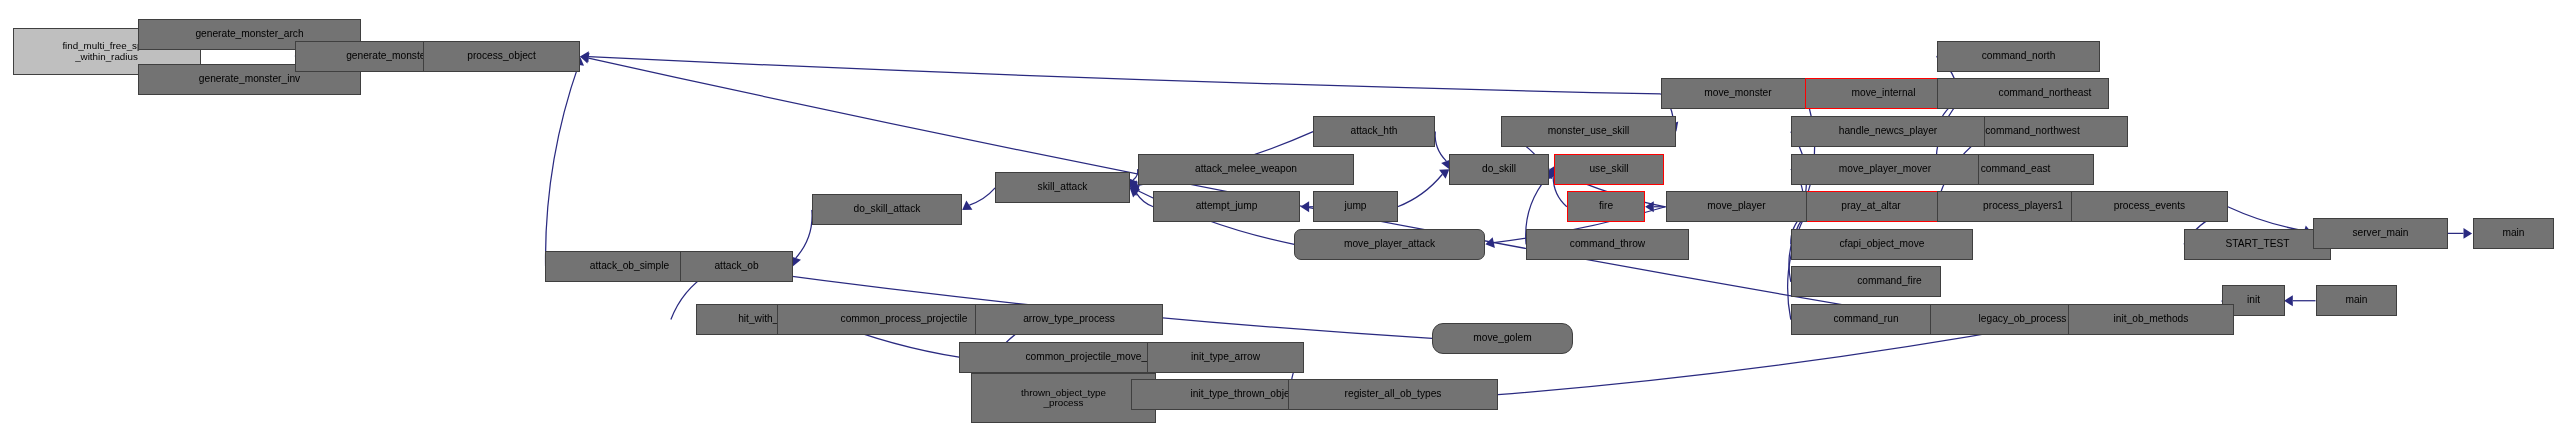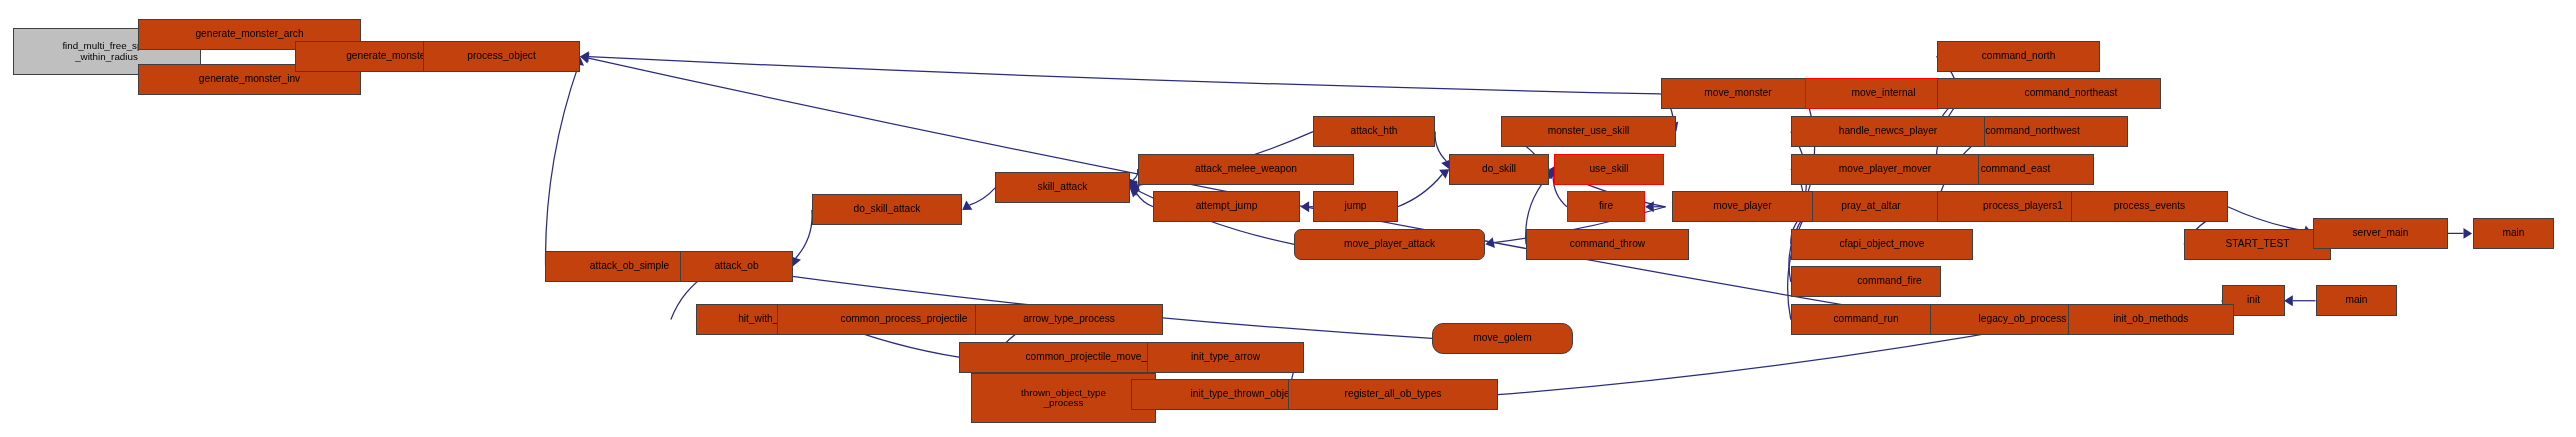--- a/index.html
+++ b/index.html
@@ -9,21 +9,21 @@
     height:437px;
     background:#ffffff;
     font-family:"Liberation Sans", sans-serif;
     overflow:hidden;
   }
   #edges{position:absolute;left:0;top:0;width:2576px;height:437px;}
   .node{
     position:absolute;
     box-sizing:border-box;
     border:0.8px solid #3f3f3f;
-    background:#c2410c;
+    background:#737373;
     color:#000000;
     font-size:10.2px;
     line-height:1.05;
     display:flex;
     align-items:center;
     justify-content:center;
     text-align:center;
     white-space:pre-line;
     z-index:3;
   }
@@ -158,39 +158,39 @@
   <div id="nodes">
       <div class="node current" style="left: 12.5px; top: 28px; width: 188px; height: 47px; font-size: 9.8px;">find_multi_free_spot
 _within_radius</div>
       <div class="node" style="left: 138px; top: 19px; width: 223px; height: 31px; font-size: 10.2px;">generate_monster_arch</div>
       <div class="node" style="left: 138px; top: 64px; width: 223px; height: 31px; font-size: 10.2px;">generate_monster_inv</div>
       <div class="node" style="left: 295px; top: 41px; width: 185px; height: 31px; font-size: 10.2px;">generate_monster</div>
       <div class="node" style="left: 423px; top: 41px; width: 157px; height: 31px; font-size: 10.2px;">process_object</div>
       <div class="node" style="left: 1661px; top: 78px; width: 154px; height: 31px; font-size: 10.2px;">move_monster</div>
       <div class="node red" style="left: 1805px; top: 78px; width: 157px; height: 31px; font-size: 10.2px;">move_internal</div>
       <div class="node" style="left: 1937px; top: 41px; width: 163px; height: 31px; font-size: 10.2px;">command_north</div>
-      <div class="node" style="left: 1937px; top: 78px; width: 224px; height: 31px; font-size: 10.2px; padding-left: 44px;">command_northeast</div>
+      <div class="node" style="left: 1937px; top: 78px; width: 172px; height: 31px; font-size: 10.2px; padding-left: 44px;">command_northeast</div>
       <div class="node" style="left: 1937px; top: 116px; width: 191px; height: 31px; font-size: 10.2px;">command_northwest</div>
       <div class="node" style="left: 1937px; top: 154px; width: 157px; height: 31px; font-size: 10.2px;">command_east</div>
       <div class="node" style="left: 1791px; top: 116px; width: 194px; height: 31px; font-size: 10.2px;">handle_newcs_player</div>
       <div class="node" style="left: 1791px; top: 154px; width: 188px; height: 31px; font-size: 10.2px;">move_player_mover</div>
       <div class="node red" style="left: 1799px; top: 191px; width: 144px; height: 31px; font-size: 10.2px;">pray_at_altar</div>
       <div class="node" style="left: 1791px; top: 229px; width: 182px; height: 31px; font-size: 10.2px;">cfapi_object_move</div>
       <div class="node" style="left: 1791px; top: 266px; width: 150px; height: 31px; font-size: 10.2px; padding-left: 47px;">command_fire</div>
       <div class="node" style="left: 1791px; top: 304px; width: 150px; height: 31px; font-size: 10.2px;">command_run</div>
       <div class="node" style="left: 1313px; top: 116px; width: 122px; height: 31px; font-size: 10.2px;">attack_hth</div>
       <div class="node" style="left: 1501px; top: 116px; width: 175px; height: 31px; font-size: 10.2px;">monster_use_skill</div>
       <div class="node" style="left: 1138px; top: 154px; width: 216px; height: 31px; font-size: 10.2px;">attack_melee_weapon</div>
       <div class="node" style="left: 1449px; top: 154px; width: 100px; height: 31px; font-size: 10.2px;">do_skill</div>
       <div class="node red" style="left: 1554px; top: 154px; width: 110px; height: 31px; font-size: 10.2px;">use_skill</div>
       <div class="node" style="left: 995px; top: 172px; width: 135px; height: 31px; font-size: 10.2px;">skill_attack</div>
       <div class="node" style="left: 1153px; top: 191px; width: 147px; height: 31px; font-size: 10.2px;">attempt_jump</div>
       <div class="node" style="left: 1313px; top: 191px; width: 85px; height: 31px; font-size: 10.2px;">jump</div>
       <div class="node red" style="left: 1567px; top: 191px; width: 78px; height: 31px; font-size: 10.2px;">fire</div>
-      <div class="node" style="left: 1666px; top: 191px; width: 141px; height: 31px; font-size: 10.2px; margin-left: 6px;">move_player</div>
+      <div class="node" style="left: 1666px; top: 191px; width: 141px; height: 31px; font-size: 10.2px;">move_player</div>
       <div class="node" style="left: 812px; top: 194px; width: 150px; height: 31px; font-size: 10.2px; text-align: center;">do_skill_attack</div>
       <div class="node" style="left: 1294px; top: 229px; width: 191px; height: 31px; font-size: 10.2px; border-radius: 7px;">move_player_attack</div>
       <div class="node" style="left: 1526px; top: 229px; width: 163px; height: 31px; font-size: 10.2px;">command_throw</div>
       <div class="node" style="left: 1937px; top: 191px; width: 172px; height: 31px; font-size: 10.2px;">process_players1</div>
       <div class="node" style="left: 2071px; top: 191px; width: 157px; height: 31px; font-size: 10.2px;">process_events</div>
       <div class="node" style="left: 2184px; top: 229px; width: 147px; height: 31px; font-size: 10.2px;">START_TEST</div>
       <div class="node" style="left: 2313px; top: 218px; width: 135px; height: 31px; font-size: 10.2px;">server_main</div>
       <div class="node" style="left: 2473px; top: 218px; width: 81px; height: 31px; font-size: 10.2px;">main</div>
       <div class="node" style="left: 545px; top: 251px; width: 169px; height: 31px; font-size: 10.2px;">attack_ob_simple</div>
       <div class="node" style="left: 680px; top: 251px; width: 113px; height: 31px; font-size: 10.2px;">attack_ob</div>

